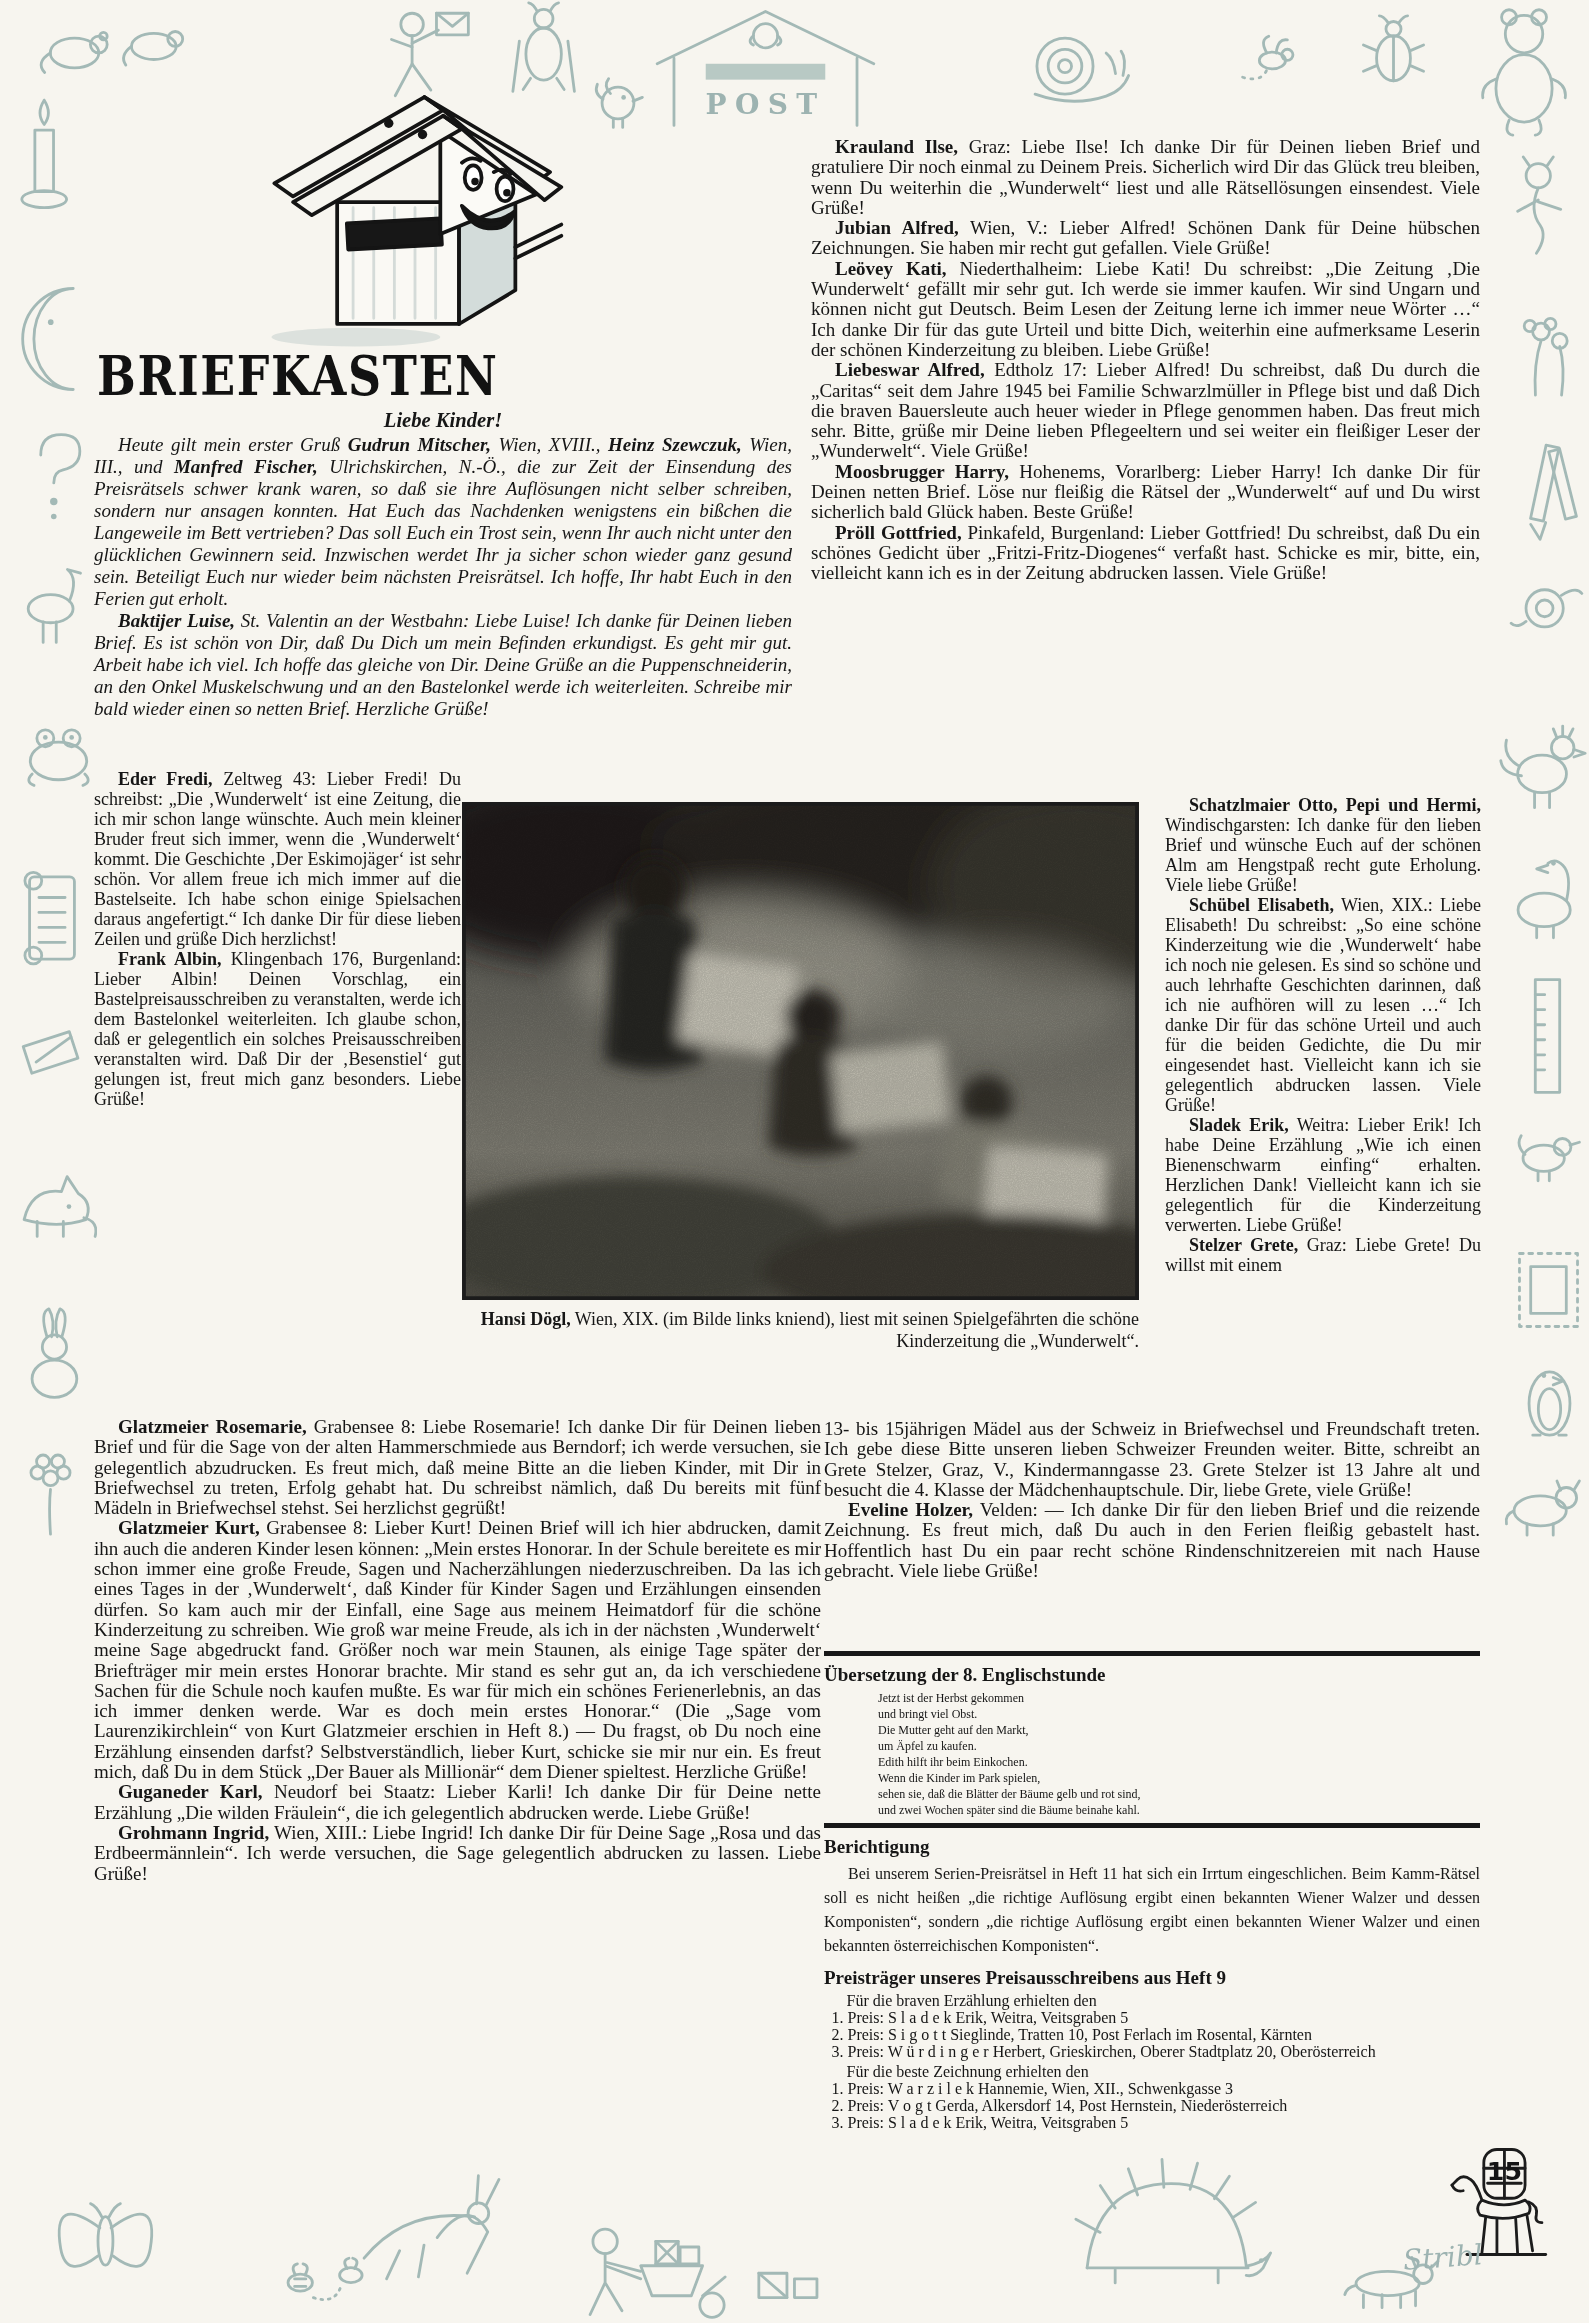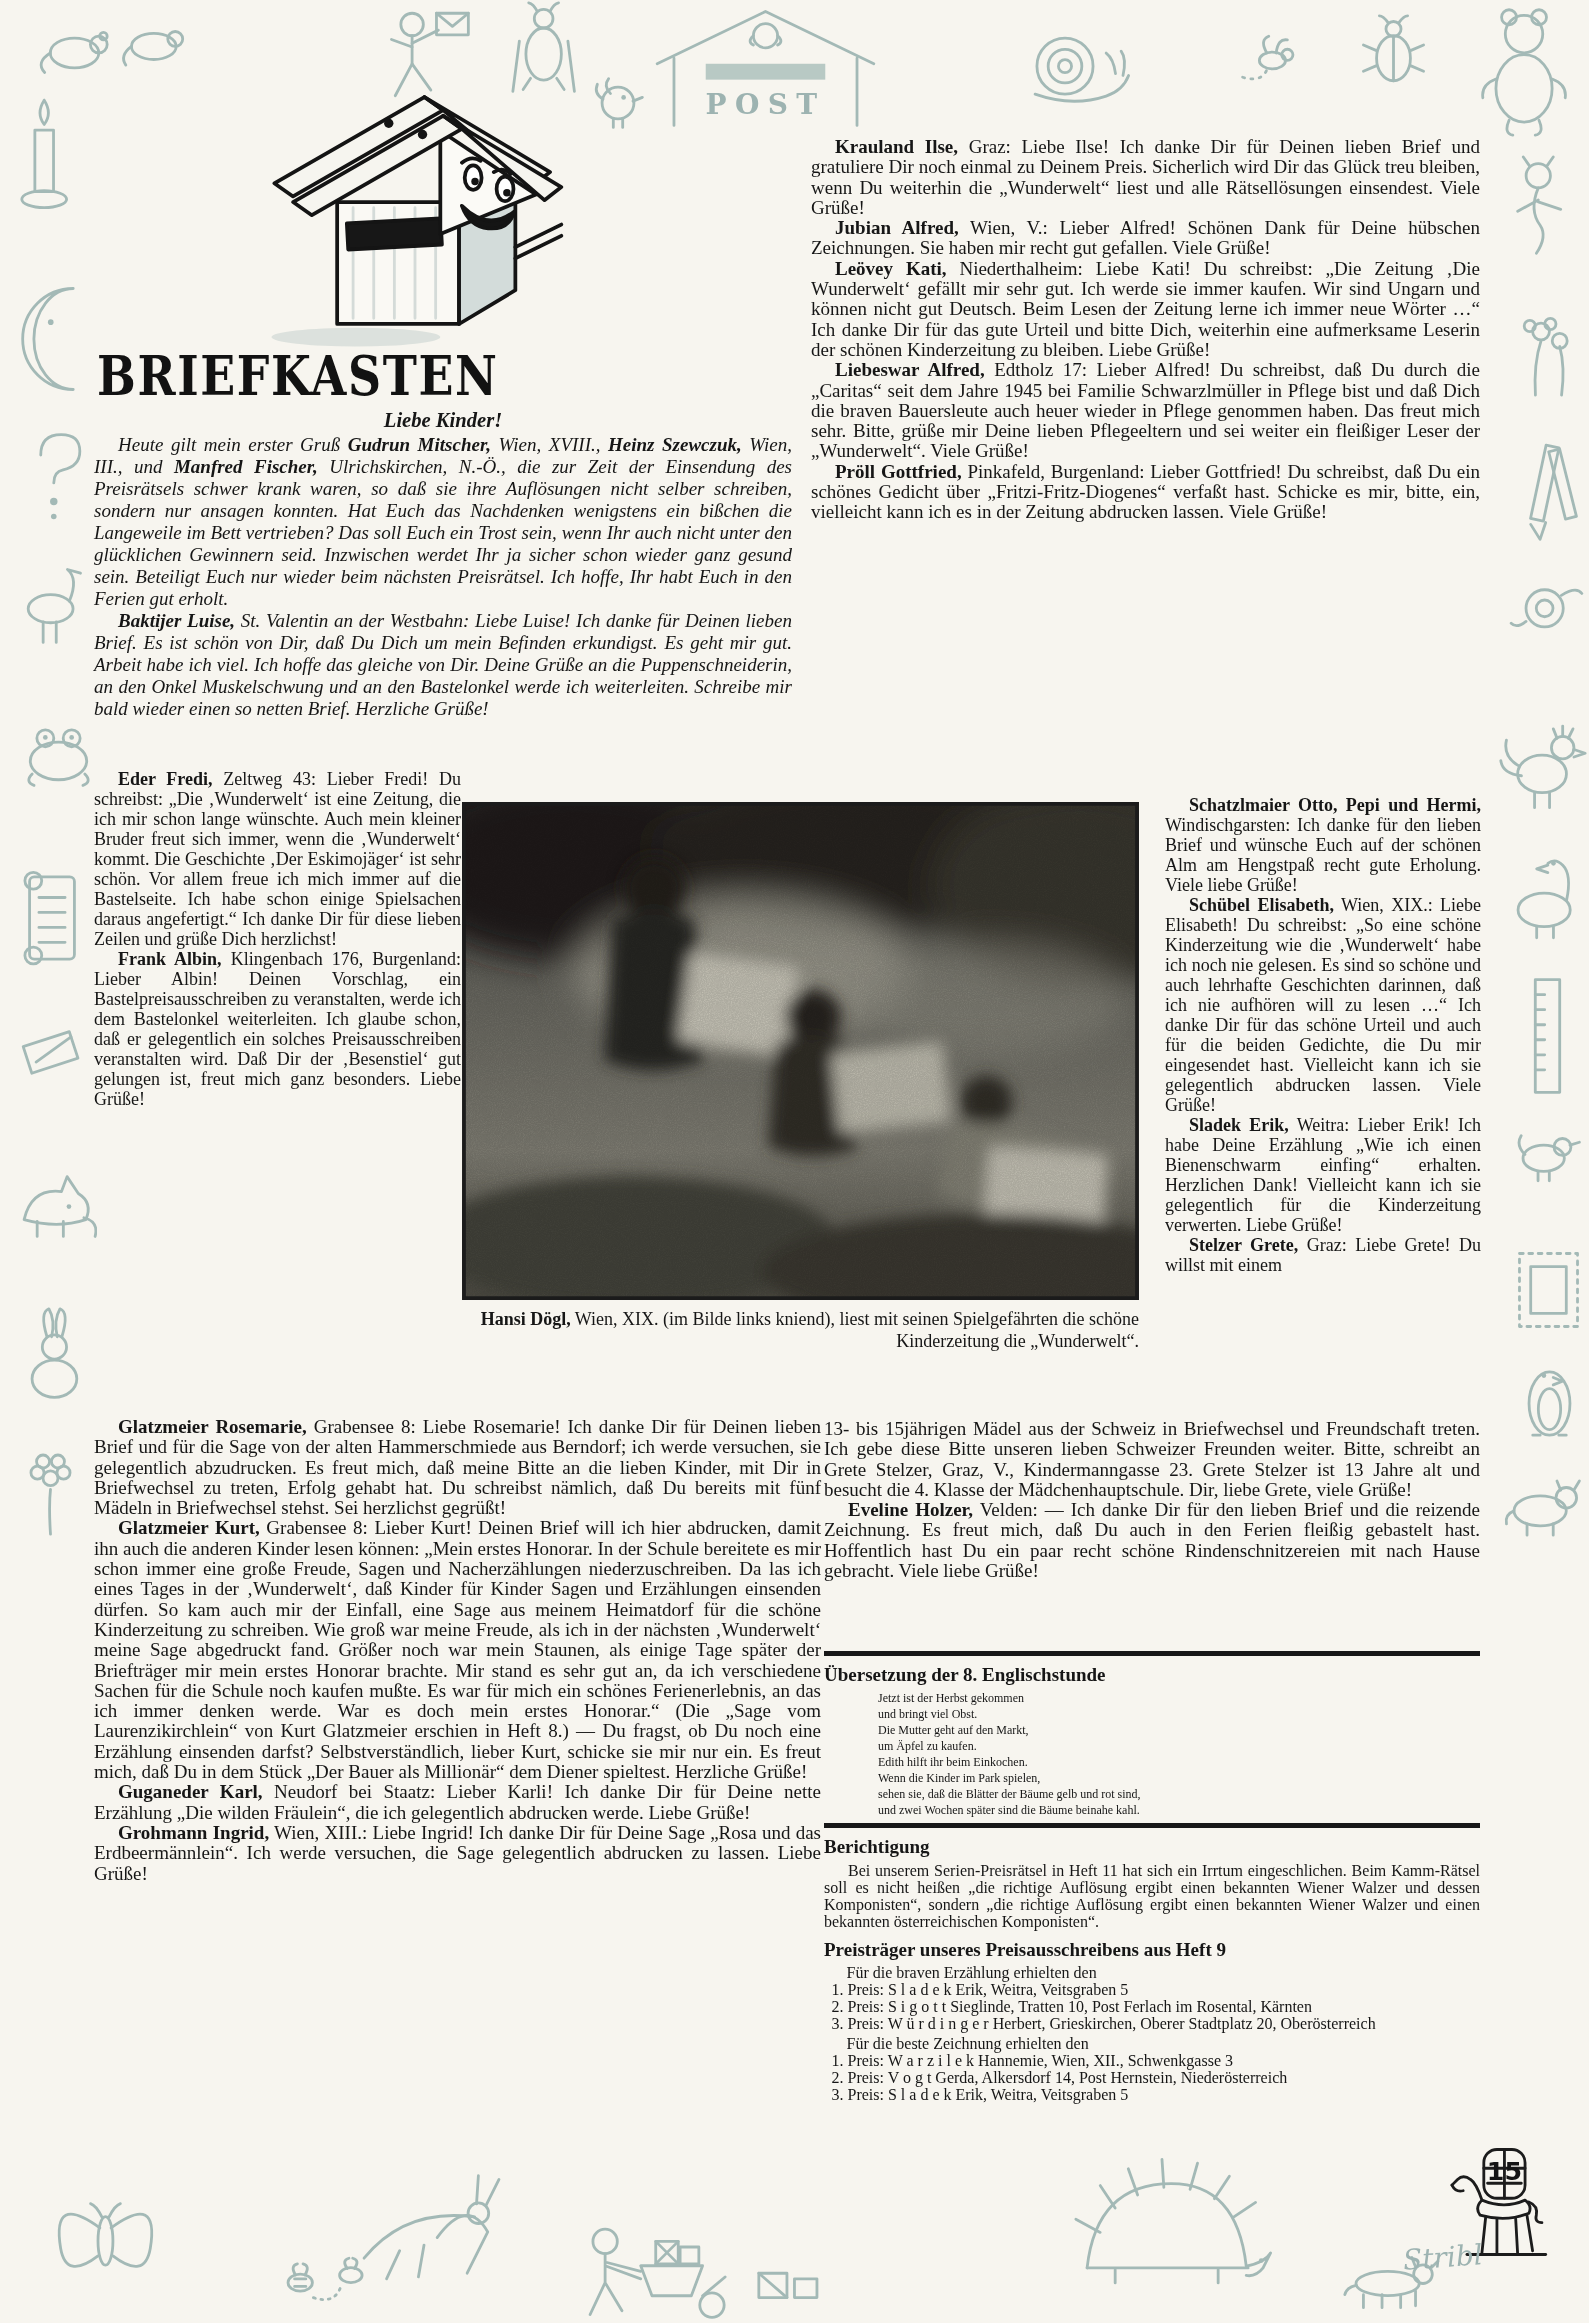--- a/index.html
+++ b/index.html
@@ -29,21 +29,21 @@
   }
   
   .photo{position:absolute;left:462px;top:802px;width:677px;margin:0;z-index:2;}
   .photo svg{display:block;}
   .photo figcaption{margin-top:9.4px;text-align:right;font-size:18px;line-height:21.5px;}
   
   .right-bottom{position:absolute;left:824px;top:1651px;width:656px;}
   .hrule{height:4.7px;background:#181818;}
   .right-bottom h3{margin:8.4px 0 3.7px 0;font-size:19px;font-weight:bold;}
   .poem{margin:3.7px 0 5.6px 54px;font-size:12px;line-height:16px;}
-  .correction{margin:1.9px 0 7.5px 0;font-size:16px;line-height:17px;text-align:justify;text-indent:24px;}
+  .correction{margin:1.9px 0 7.5px 0;font-size:16px;line-height:24px;text-align:justify;text-indent:24px;}
   .prize-lead{margin:2.8px 0 0 22.5px;font-size:16px;line-height:17px;}
   .prize-item{margin:0 0 0 7.5px;font-size:16px;line-height:17px;padding-left:66px;text-indent:-66px;}
   
   .doodle{position:absolute;}
   .doodle .s{stroke:#a3b9b6;stroke-width:3;fill:none;stroke-linecap:round;stroke-linejoin:round;}
   .doodle .f{fill:#a3b9b6;stroke:none;}
   .ink .k{stroke:#1c1c1c;stroke-width:3;fill:none;stroke-linecap:round;stroke-linejoin:round;}
   .signature{position:absolute;left:1403px;top:2241px;font-family:"DejaVu Serif",serif;font-style:italic;
     font-size:28px;color:#9db3b1;transform:rotate(-4deg);}
   .mailbox{position:absolute;left:248px;top:82px;}
@@ -346,20 +346,21 @@
       <p class="letter"><b>Glatzmeier Rosemarie,</b> Grabensee 8: Liebe Rosemarie! Ich danke Dir für Deinen lieben Brief und für die Sage von der alten Hammerschmiede aus Berndorf; ich werde versuchen, sie gelegentlich abzudrucken. Es freut mich, daß meine Bitte an die lieben Kinder, mit Dir in Briefwechsel zu treten, Erfolg gehabt hat. Du schreibst nämlich, daß Du bereits mit fünf Mädeln in Briefwechsel stehst. Sei herzlichst gegrüßt!</p>
       <p class="letter"><b>Glatzmeier Kurt,</b> Grabensee 8: Lieber Kurt! Deinen Brief will ich hier abdrucken, damit ihn auch die anderen Kinder lesen können: „Mein erstes Honorar. In der Schule bereitete es mir schon immer eine große Freude, Sagen und Nacherzählungen niederzuschreiben. Da las ich eines Tages in der ‚Wunderwelt‘, daß Kinder für Kinder Sagen und Erzählungen einsenden dürfen. So kam auch mir der Einfall, eine Sage aus meinem Heimatdorf für die schöne Kinderzeitung zu schreiben. Wie groß war meine Freude, als ich in der nächsten ‚Wunderwelt‘ meine Sage abgedruckt fand. Größer noch war mein Staunen, als einige Tage später der Briefträger mir mein erstes Honorar brachte. Mir stand es sehr gut an, da ich verschiedene Sachen für die Schule noch kaufen mußte. Es war für mich ein schönes Ferienerlebnis, an das ich immer denken werde. War es doch mein erstes Honorar.“ (Die „Sage vom Laurenzikirchlein“ von Kurt Glatzmeier erschien in Heft 8.) — Du fragst, ob Du noch eine Erzählung einsenden darfst? Selbstverständlich, lieber Kurt, schicke sie mir nur ein. Es freut mich, daß Du in dem Stück „Der Bauer als Millionär“ dem Diener spieltest. Herzliche Grüße!</p>
       <p class="letter"><b>Guganeder Karl,</b> Neudorf bei Staatz: Lieber Karli! Ich danke Dir für Deine nette Erzählung „Die wilden Fräulein“, die ich gelegentlich abdrucken werde. Liebe Grüße!</p>
       <p class="letter"><b>Grohmann Ingrid,</b> Wien, XIII.: Liebe Ingrid! Ich danke Dir für Deine Sage „Rosa und das Erdbeermännlein“. Ich werde versuchen, die Sage gelegentlich abdrucken zu lassen. Liebe Grüße!</p>
     </div>
   <div class="col right-top">
       <p class="letter"><b>Krauland Ilse,</b> Graz: Liebe Ilse! Ich danke Dir für Deinen lieben Brief und gratuliere Dir noch einmal zu Deinem Preis. Sicherlich wird Dir das Glück treu bleiben, wenn Du weiterhin die „Wunderwelt“ liest und alle Rätsellösungen einsendest. Viele Grüße!</p>
       <p class="letter"><b>Jubian Alfred,</b> Wien, V.: Lieber Alfred! Schönen Dank für Deine hübschen Zeichnungen. Sie haben mir recht gut gefallen. Viele Grüße!</p>
       <p class="letter"><b>Leövey Kati,</b> Niederthalheim: Liebe Kati! Du schreibst: „Die Zeitung ‚Die Wunderwelt‘ gefällt mir sehr gut. Ich werde sie immer kaufen. Wir sind Ungarn und können nicht gut Deutsch. Beim Lesen der Zeitung lerne ich immer neue Wörter …“ Ich danke Dir für das gute Urteil und bitte Dich, weiterhin eine aufmerksame Leserin der schönen Kinderzeitung zu bleiben. Liebe Grüße!</p>
       <p class="letter"><b>Liebeswar Alfred,</b> Edtholz 17: Lieber Alfred! Du schreibst, daß Du durch die „Caritas“ seit dem Jahre 1945 bei Familie Schwarzlmüller in Pflege bist und daß Dich die braven Bauersleute auch heuer wieder in Pflege genommen haben. Das freut mich sehr. Bitte, grüße mir Deine lieben Pflegeeltern und sei weiter ein fleißiger Leser der „Wunderwelt“. Viele Grüße!</p>
+      <p class="letter"><b>Moosbrugger Harry,</b> Hohenems, Vorarlberg: Lieber Harry! Ich danke Dir für Deinen netten Brief. Löse nur fleißig die Rätsel der „Wunderwelt“ auf und Du wirst sicherlich bald Glück haben. Beste Grüße!</p>
       <p class="letter"><b>Pröll Gottfried,</b> Pinkafeld, Burgenland: Lieber Gottfried! Du schreibst, daß Du ein schönes Gedicht über „Fritzi-Fritz-Diogenes“ verfaßt hast. Schicke es mir, bitte, ein, vielleicht kann ich es in der Zeitung abdrucken lassen. Viele Grüße!</p>
     </div>
   <div class="col right-narrow">
       <p class="letter"><b>Schatzlmaier Otto, Pepi und Hermi,</b> Windischgarsten: Ich danke für den lieben Brief und wünsche Euch auf der schönen Alm am Hengstpaß recht gute Erholung. Viele liebe Grüße!</p>
       <p class="letter"><b>Schübel Elisabeth,</b> Wien, XIX.: Liebe Elisabeth! Du schreibst: „So eine schöne Kinderzeitung wie die ‚Wunderwelt‘ habe ich noch nie gelesen. Es sind so schöne und auch lehrhafte Geschichten darinnen, daß ich nie aufhören will zu lesen …“ Ich danke Dir für das schöne Urteil und auch für die beiden Gedichte, die Du mir eingesendet hast. Vielleicht kann ich sie gelegentlich abdrucken lassen. Viele Grüße!</p>
       <p class="letter"><b>Sladek Erik,</b> Weitra: Lieber Erik! Ich habe Deine Erzählung „Wie ich einen Bienenschwarm einfing“ erhalten. Herzlichen Dank! Vielleicht kann ich sie gelegentlich für die Kinderzeitung verwerten. Liebe Grüße!</p>
       <p class="letter"><b>Stelzer Grete,</b> Graz: Liebe Grete! Du willst mit einem</p>
     </div>
   <div class="col right-wide">
       <p class="letter noindent">13- bis 15jährigen Mädel aus der Schweiz in Briefwechsel und Freundschaft treten. Ich gebe diese Bitte unseren lieben Schweizer Freunden weiter. Bitte, schreibt an Grete Stelzer, Graz, V., Kindermanngasse 23. Grete Stelzer ist 13 Jahre alt und besucht die 4. Klasse der Mädchenhauptschule. Dir, liebe Grete, viele Grüße!</p>

